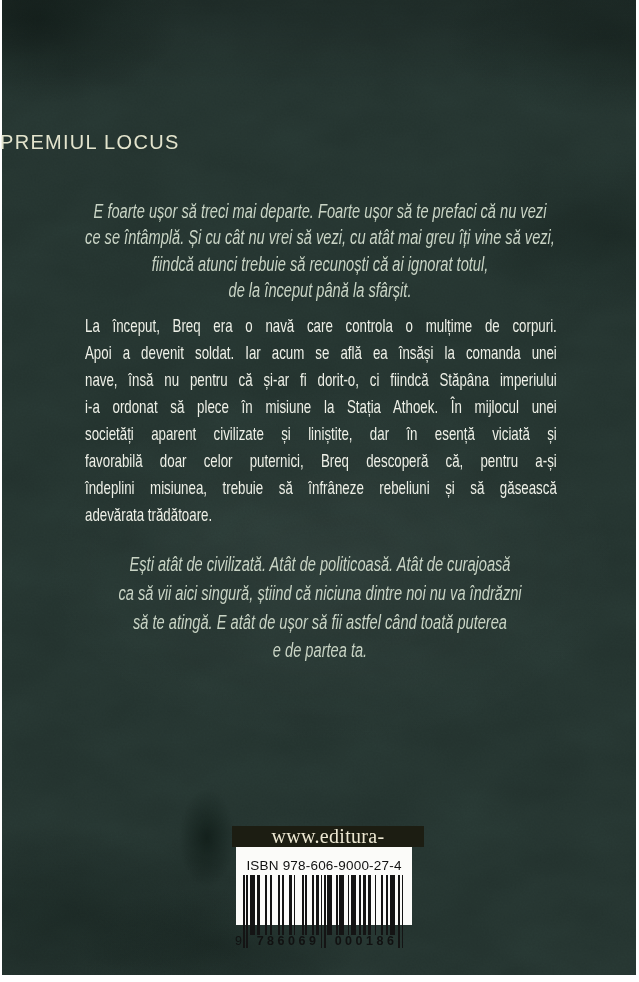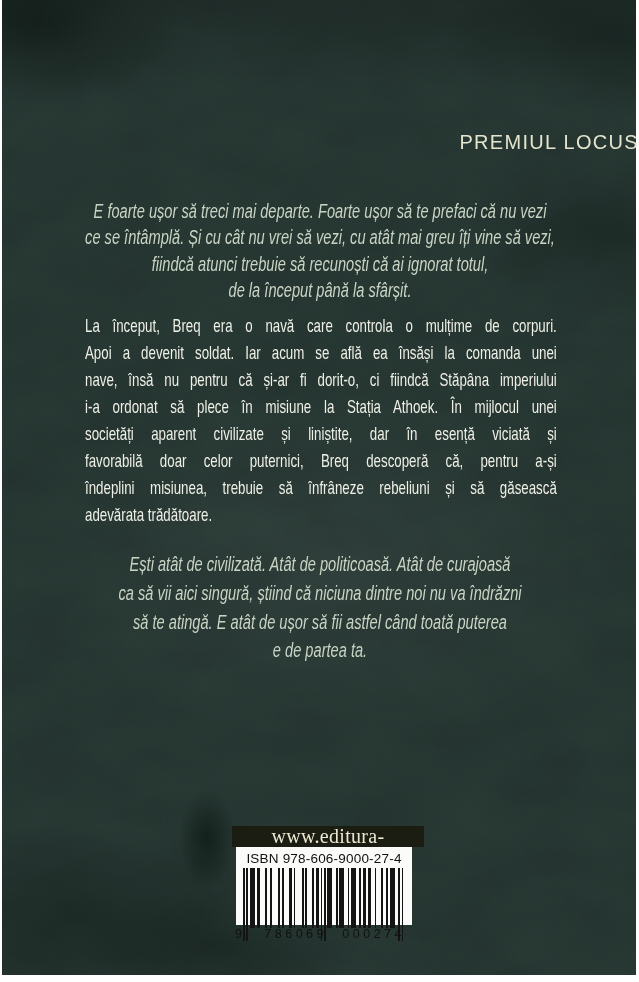--- a/index.html
+++ b/index.html
@@ -20,26 +20,25 @@
       radial-gradient(ellipse 40px 70px at 205px 838px, rgba(6,20,14,0.55), rgba(6,20,14,0) 70%),
       radial-gradient(ellipse 300px 140px at 10% 94%, rgba(8,18,14,0.30), rgba(8,18,14,0) 65%),
       radial-gradient(ellipse 220px 90px at 34% 97%, rgba(8,18,14,0.30), rgba(8,18,14,0) 65%),
       radial-gradient(ellipse 420px 260px at 52% 58%, rgba(255,255,255,0.045), rgba(255,255,255,0) 70%),
       linear-gradient(180deg, rgba(0,0,0,0.18), rgba(0,0,0,0) 90px),
       #2c3e39;
   }
   .grain{position:absolute;left:2px;right:3px;top:0;bottom:7px;pointer-events:none;opacity:0.9;}
   .awards{
     position:absolute;left:0;right:0;top:129px;
-    text-align:right;
+    text-align:left;
     color:#e3e4cd;
     font-size:20px;line-height:27.5px;
     letter-spacing:1.3px;
     font-weight:normal;
-    margin-left:43px;
   }
   .quote{
     position:absolute;
     color:#c9d4c5;
     font-style:italic;
     font-size:19.5px;
     text-align:center;
     white-space:nowrap;
   }
   .quote .ln{white-space:nowrap;}
@@ -78,21 +77,21 @@
     font-family:"Liberation Serif", serif;
     font-size:20px;line-height:21px;
     text-align:center;
     letter-spacing:0.3px;
   }
   .isbn-box{
     position:absolute;
     left:236px;top:847px;width:176px;height:78px;
     background:#fbfbf9;
     box-sizing:border-box;
-    padding-top:3px;
+    padding-top:10px;
     text-align:center;
   }
   .isbn-label{
     color:#111111;
     font-size:13.5px;line-height:17px;
     letter-spacing:0.2px;
     white-space:nowrap;
   }
   .barcode-wrap{
     position:relative;
@@ -107,21 +106,21 @@
   .bars .m.on{background:#141414;}
   .bars .m.guard{height:73px;}
   .ean-digits{
     position:absolute;left:-8px;right:0;top:59px;
     display:flex;
     color:#111111;
     font-size:12.5px;line-height:15px;
     font-family:"Liberation Sans", sans-serif;
   }
   .ean-digits .d-first{flex:0 0 14px;text-align:left;}
-  .ean-digits .d-left,.ean-digits .d-right{flex:1;text-align:right;letter-spacing:3.5px;}
+  .ean-digits .d-left,.ean-digits .d-right{flex:1;text-align:center;letter-spacing:3.5px;font-weight:bold;}
 </style>
 </head>
 <body>
 
 <div class="page">
 
   <div class="cover"></div>
 
   <svg class="grain" width="634" height="975" xmlns="http://www.w3.org/2000/svg">
     <filter id="grainF">
@@ -265,18 +264,18 @@
           <div class="m on"></div>
           <div class="m"></div>
           <div class="m"></div>
           <div class="m on guard"></div>
           <div class="m guard"></div>
           <div class="m on guard"></div>
         </div>
       <div class="ean-digits">
         <span class="d-first">9</span>
         <span class="d-left">786069</span>
-        <span class="d-right">000274</span>
+        <span class="d-right">000186</span>
       </div>
     </div>
   </div>
 
 </div>
 
 </body></html>

